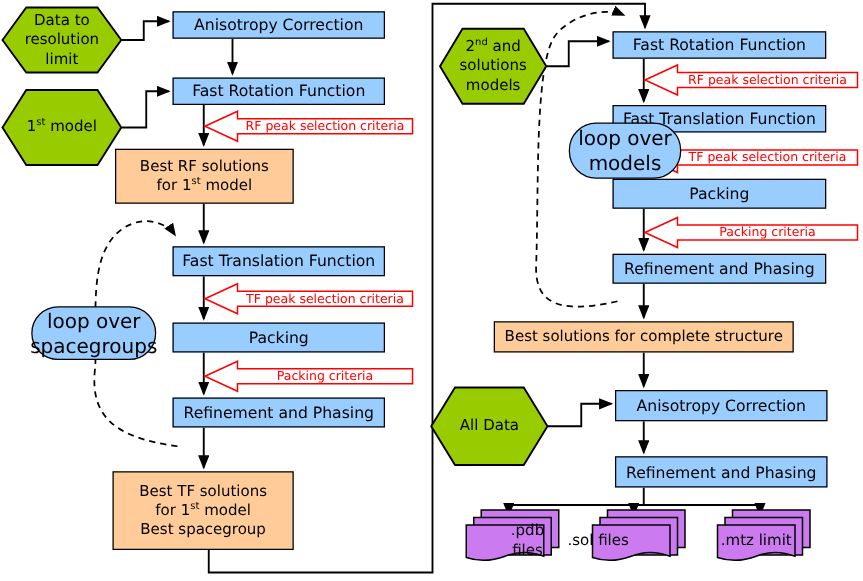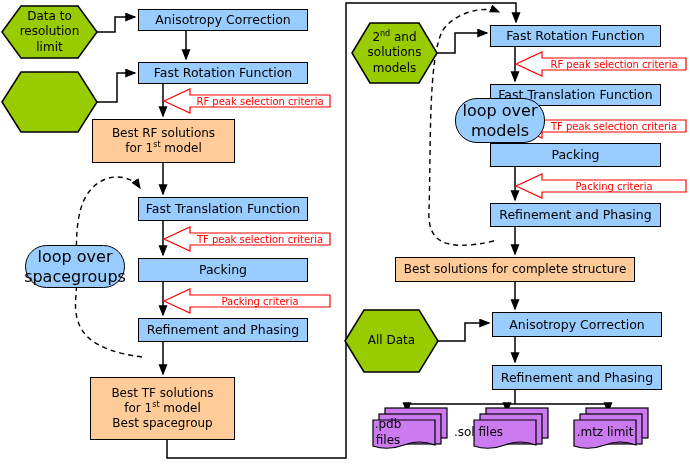--- a/index.html
+++ b/index.html
@@ -147,35 +147,38 @@
     </div>
   </div>
 
   <div class="lbl" style="left:2px;top:6px;width:95px;height:52px">
     <div>
       <div>Data to</div>
       <div>resolution</div>
       <div>limit</div>
     </div>
   </div>
+  <div class="lbl" style="left:2px;top:72px;width:95px;height:60px">
+    <div><span>1</span><sup>st</sup><span> model</span></div>
+  </div>
   <div class="lbl" style="left:352px;top:23px;width:85px;height:60px">
     <div>
       <div><span>2</span><sup>nd</sup><span> and</span></div>
       <div>solutions</div>
       <div>models</div>
     </div>
   </div>
   <div class="lbl" style="left:345px;top:310px;width:93px;height:62px">
     <div>All Data</div>
   </div>
 
   <div class="lbl redlbl" style="left:190px;top:90px;width:140px;height:22px">RF peak selection criteria</div>
   <div class="lbl redlbl" style="left:190px;top:228px;width:140px;height:22px">TF peak selection criteria</div>
   <div class="lbl redlbl" style="left:190px;top:290px;width:140px;height:22px">Packing criteria</div>
   <div class="lbl redlbl" style="left:542px;top:53px;width:144px;height:22px">RF peak selection criteria</div>
   <div class="lbl redlbl" style="left:542px;top:115px;width:144px;height:22px">TF peak selection criteria</div>
   <div class="lbl redlbl" style="left:542px;top:175px;width:144px;height:22px">Packing criteria</div>
 
-  <div class="lbl filelbl" style="left:361px;top:420px;width:54px;height:25px">.pdb files</div>
+  <div class="lbl filelbl" style="left:395px;top:420px;width:54px;height:25px">.pdb files</div>
   <div class="lbl filelbl" style="left:447px;top:420px;width:63px;height:25px">.sol files</div>
   <div class="lbl filelbl" style="left:574px;top:420px;width:62px;height:25px">.mtz limit</div>
 
 </div>
 
 </body></html>

